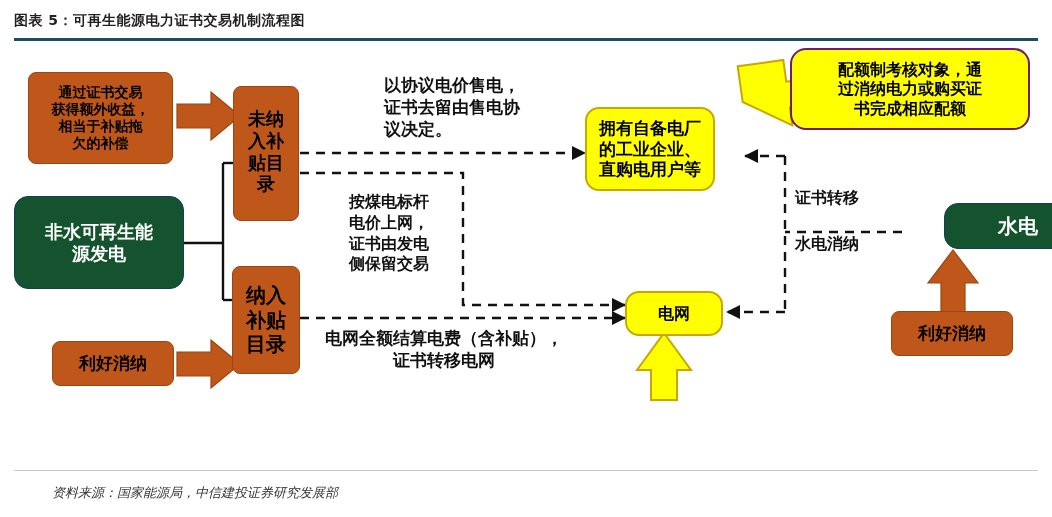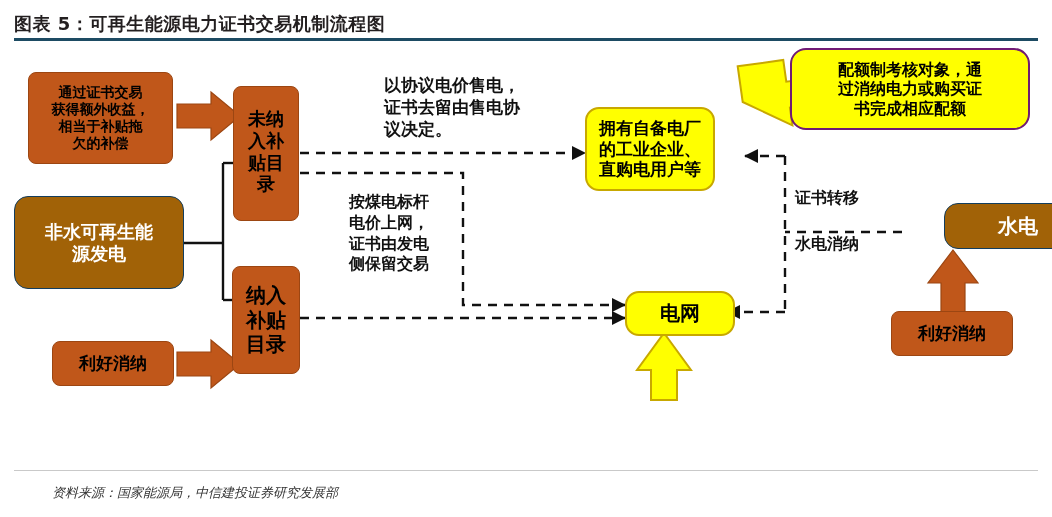--- a/index.html
+++ b/index.html
@@ -8,21 +8,21 @@
     background:#ffffff;
     font-family:"DejaVu Sans","Liberation Sans",sans-serif;
     overflow:hidden;
     position:relative;
   }
   #root{position:relative;width:1052px;height:517px;}
 
   
   .fig-title{
     position:absolute;left:14px;top:12px;
-    font-size:18px;font-weight:bold;color:#231f20;
+    font-size:14px;font-weight:bold;color:#231f20;
     letter-spacing:.5px;white-space:nowrap;
   }
   .title-rule{
     position:absolute;left:14px;top:38px;width:1024px;height:3px;
     background:#1d4b63;
   }
   .src-rule{
     position:absolute;left:14px;top:470px;width:1024px;height:1px;
     background:#c9c9c9;
   }
@@ -35,21 +35,21 @@
   .node{
     position:absolute;
     display:flex;align-items:center;justify-content:center;
     text-align:center;
     box-sizing:border-box;
     font-weight:bold;
     line-height:1.22;
     white-space:pre-line;
   }
   .blue{
-    background:#a16207;color:#ffffff;
+    background:#14532d;color:#ffffff;
     border-radius:14px;
     border:1px solid #123d5e;
   }
   .orange{
     background:#c0571a;color:#000000;
     border-radius:8px;
     border:1px solid #9c4612;
   }
   .yellow{
     background:#ffff00;color:#000000;
@@ -152,40 +152,42 @@
 录</div>
 
   <div class="node orange" style="left:232px;top:266px;width:68px;height:108px;font-size:20px;">纳入
 补贴
 目录</div>
 
   <div class="node yellow" style="left:585px;top:107px;width:130px;height:84px;font-size:17px;">拥有自备电厂
 的工业企业、
 直购电用户等</div>
 
-  <div class="node yellow" style="left:625px;top:291px;width:110px;height:45px;font-size:20px;">电网</div>
+  <div class="node yellow" style="left:625px;top:291px;width:98px;height:45px;font-size:16px;">电网</div>
 
   <div class="node blue" style="left:944px;top:203px;width:124px;height:46px;font-size:20px;padding-left:24px;">水电</div>
 
   <div class="node orange" style="left:891px;top:311px;width:122px;height:45px;font-size:17px;">利好消纳</div>
 
   <div class="node callout" style="left:790px;top:48px;width:240px;height:82px;font-size:16px;">配额制考核对象，通
 过消纳电力或购买证
 书完成相应配额</div>
 
 
   <div class="txt" style="left:384px;top:74px;font-size:17px;">以协议电价售电，
 证书去留由售电协
 议决定。</div>
 
   <div class="txt" style="left:349px;top:192px;font-size:16px;">按煤电标杆
 电价上网，
 证书由发电
 侧保留交易</div>
 
+  <div class="txt" style="left:325px;top:327px;font-size:17px;text-align:center;">电网全额结算电费（含补贴），
+证书转移电网</div>
 
   <div class="txt" style="left:795px;top:188px;font-size:16px;">证书转移</div>
 
   <div class="txt" style="left:795px;top:234px;font-size:16px;">水电消纳</div>
 
   <div class="src-rule"></div>
   <div class="source">资料来源：国家能源局，中信建投证券研究发展部</div>
 
 </div>
 

